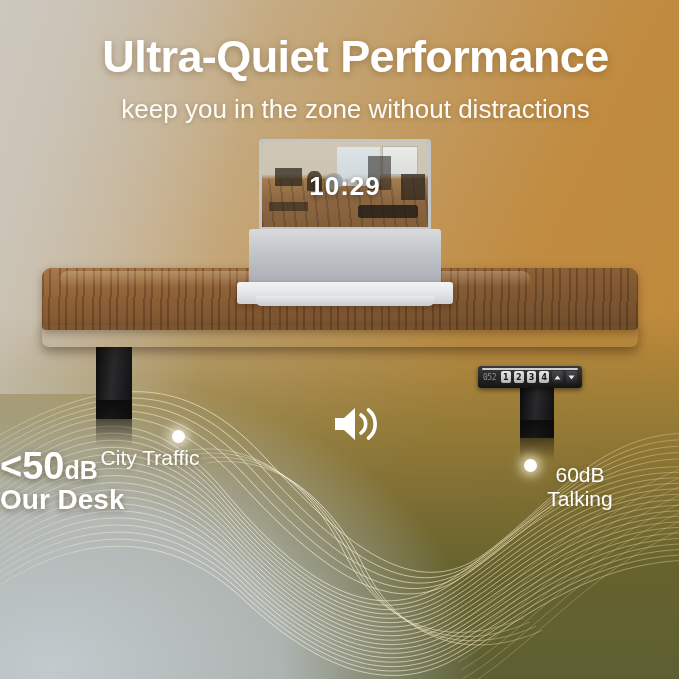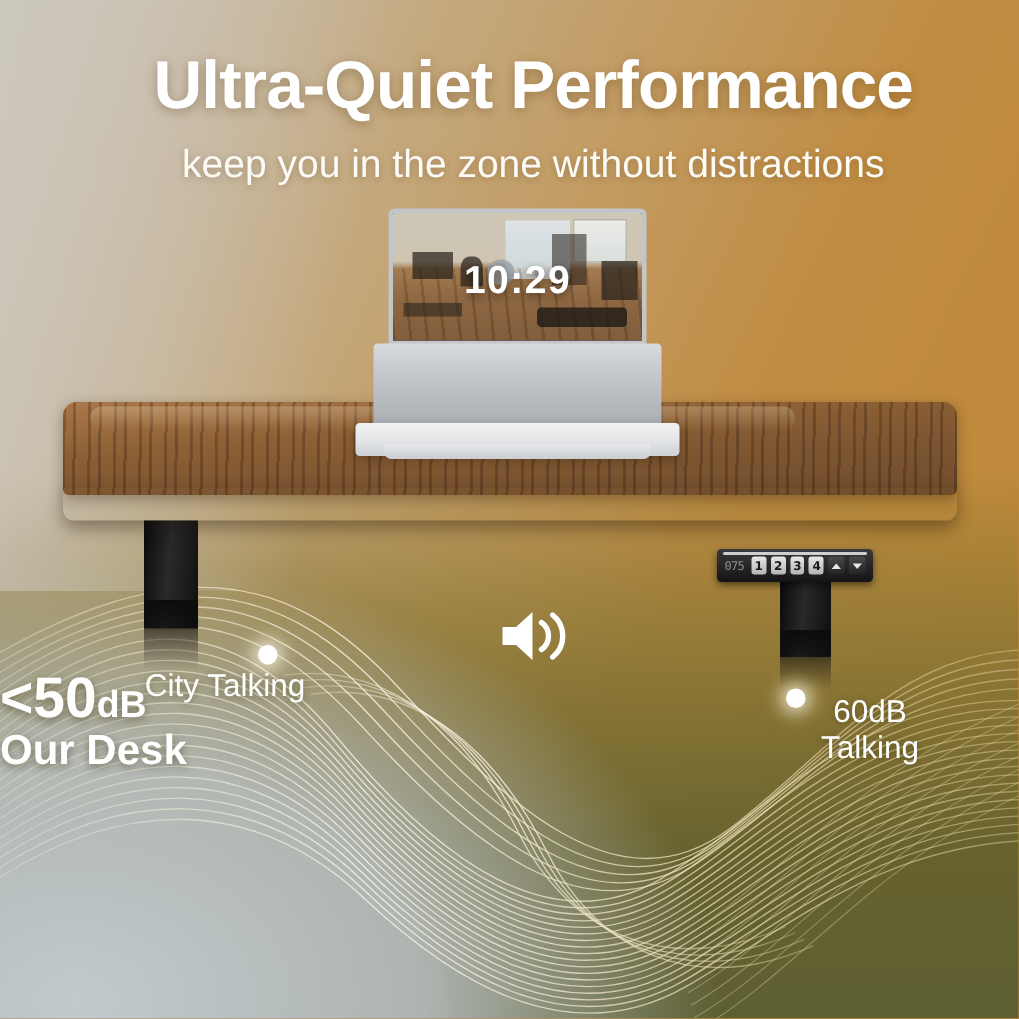--- a/index.html
+++ b/index.html
@@ -242,21 +242,21 @@
   <div class="leg" style="left:96px;top:400px;width:36px;height:46px;
               background:linear-gradient(180deg,rgba(12,12,13,1),rgba(12,12,13,0));"></div>
 
   <div class="leg" style="left:520px;top:386px;width:34px;height:52px;
               background:linear-gradient(95deg,#0a0a0b,#29292b 45%,#0f0f11);"></div>
   <div class="leg" style="left:520px;top:420px;width:34px;height:40px;
               background:linear-gradient(180deg,rgba(12,12,13,1),rgba(12,12,13,0));"></div>
 
   <div class="ctrl-top"></div>
   <div class="ctrl">
-    <span class="ctrl-disp">075</span>
+    <span class="ctrl-disp">052</span>
     <span class="ctrl-key">1</span>
     <span class="ctrl-key">2</span>
     <span class="ctrl-key">3</span>
     <span class="ctrl-key">4</span>
     <span class="ctrl-arrow">
       <svg width="7" height="5" viewBox="0 0 7 5">
           <path d="M3.5 0.6 L6.6 4.4 L0.4 4.4 Z" fill="#e9e9e9"></path>
         </svg>
     </span>
     <span class="ctrl-arrow">
@@ -354,21 +354,21 @@
         <i class="key"></i>
         <i class="key"></i>
     </div>
   </div>
   <div class="lap-trackpad"></div>
   <div class="laptop stand"></div>
   <div class="laptop stand-lip"></div>
 
   <div class="dot" style="left:172px;top:430px;"></div>
   <div class="callout" style="left:60px;top:446px;width:180px;">
-    <div class="co-line2">City Talking</div>
+    <div class="co-line2">City Traffic</div>
   </div>
 
   <div class="dot" style="left:524px;top:459px;"></div>
   <div class="callout" style="left:500px;top:463px;width:160px;">
     <div class="co-line1">60dB</div>
     <div class="co-line2">Talking</div>
   </div>
 
   <div class="center-co">
     <svg class="spk" width="50" height="40" viewBox="0 0 50 40">

